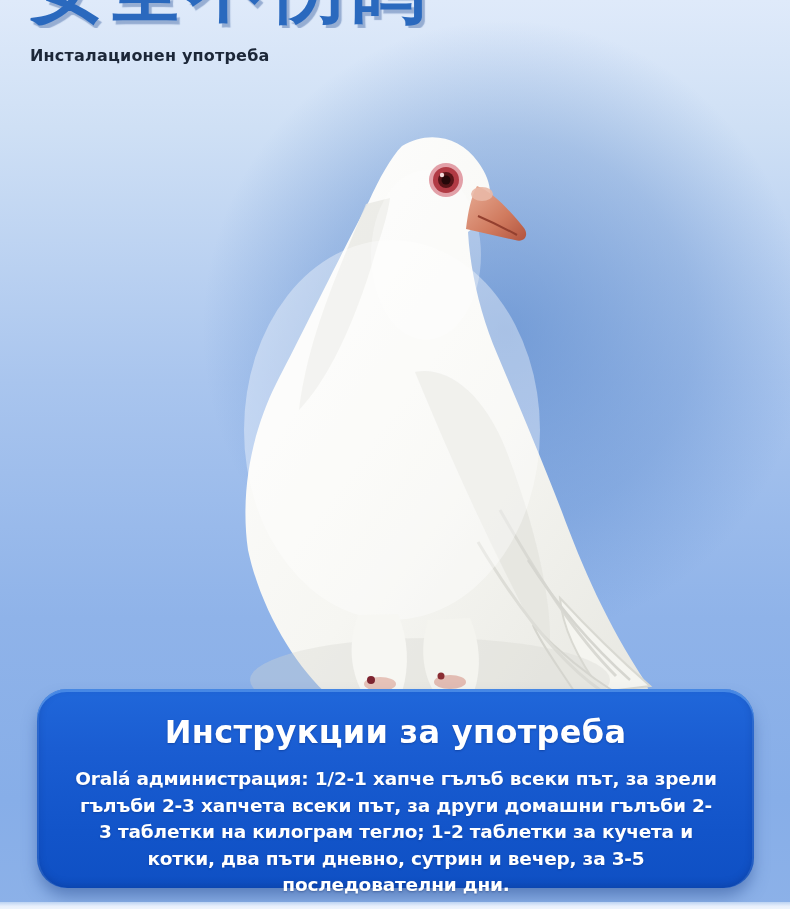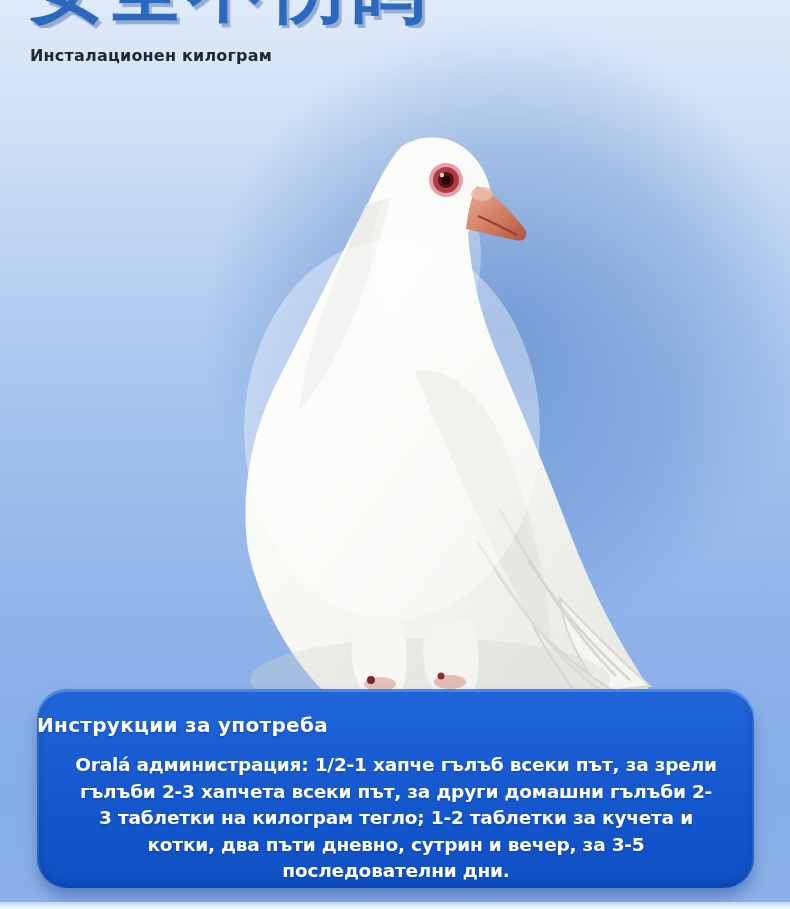--- a/index.html
+++ b/index.html
@@ -35,22 +35,22 @@
     position:absolute;left:37px;top:689px;width:717px;height:199px;
     border-radius:30px;
     background:linear-gradient(180deg,#2067da 0%,#1a5dd2 30%,#1254c9 72%,#0f50c4 100%);
     box-shadow:0 10px 16px -2px rgba(44,80,150,.55),
                inset 0 3px 0 rgba(103,168,244,.55),
                inset 0 -2px 8px rgba(4,30,90,.28),
                inset 2px 0 0 rgba(90,150,235,.35),
                inset -2px 0 0 rgba(90,150,235,.35);
   }
   .card-title{
-    margin-top:24px;text-align:left;
-    font-size:20px;font-weight:700;color:#ffffff;letter-spacing:.3px;
+    margin-top:24px;text-align:center;
+    font-size:32px;font-weight:700;color:#ffffff;letter-spacing:.3px;
     text-shadow:0 1px 2px rgba(0,25,85,.35);
   }
   .card-body{
     margin:15px 37px 0 38px;
     font-size:18.5px;font-weight:700;color:#ffffff;
     line-height:26.5px;letter-spacing:-0.2px;
     text-shadow:0 1px 2px rgba(0,25,85,.3);
     text-align:center;
   }
   .bottom-strip{
@@ -61,21 +61,21 @@
 </head>
 <body>
 
 <div class="page">
   <div class="bg-radial"></div>
 
   <div class="zh-clip">
     <span>安全不伤鸽</span>
   </div>
 
-  <div class="subtitle">Инсталационен килограм</div>
+  <div class="subtitle">Инсталационен употреба</div>
 
   <div class="pigeon-wrap">
     <svg width="790" height="620" viewBox="0 0 790 620">
       <defs>
         <linearGradient id="bodyGrad" x1="0" y1="0" x2="1" y2="1">
           <stop offset="0" stop-color="#ffffff"></stop>
           <stop offset="0.55" stop-color="#f6f6f2"></stop>
           <stop offset="1" stop-color="#e7e7e1"></stop>
         </linearGradient>
         <linearGradient id="beakGrad" x1="0" y1="0" x2="1" y2="1">

